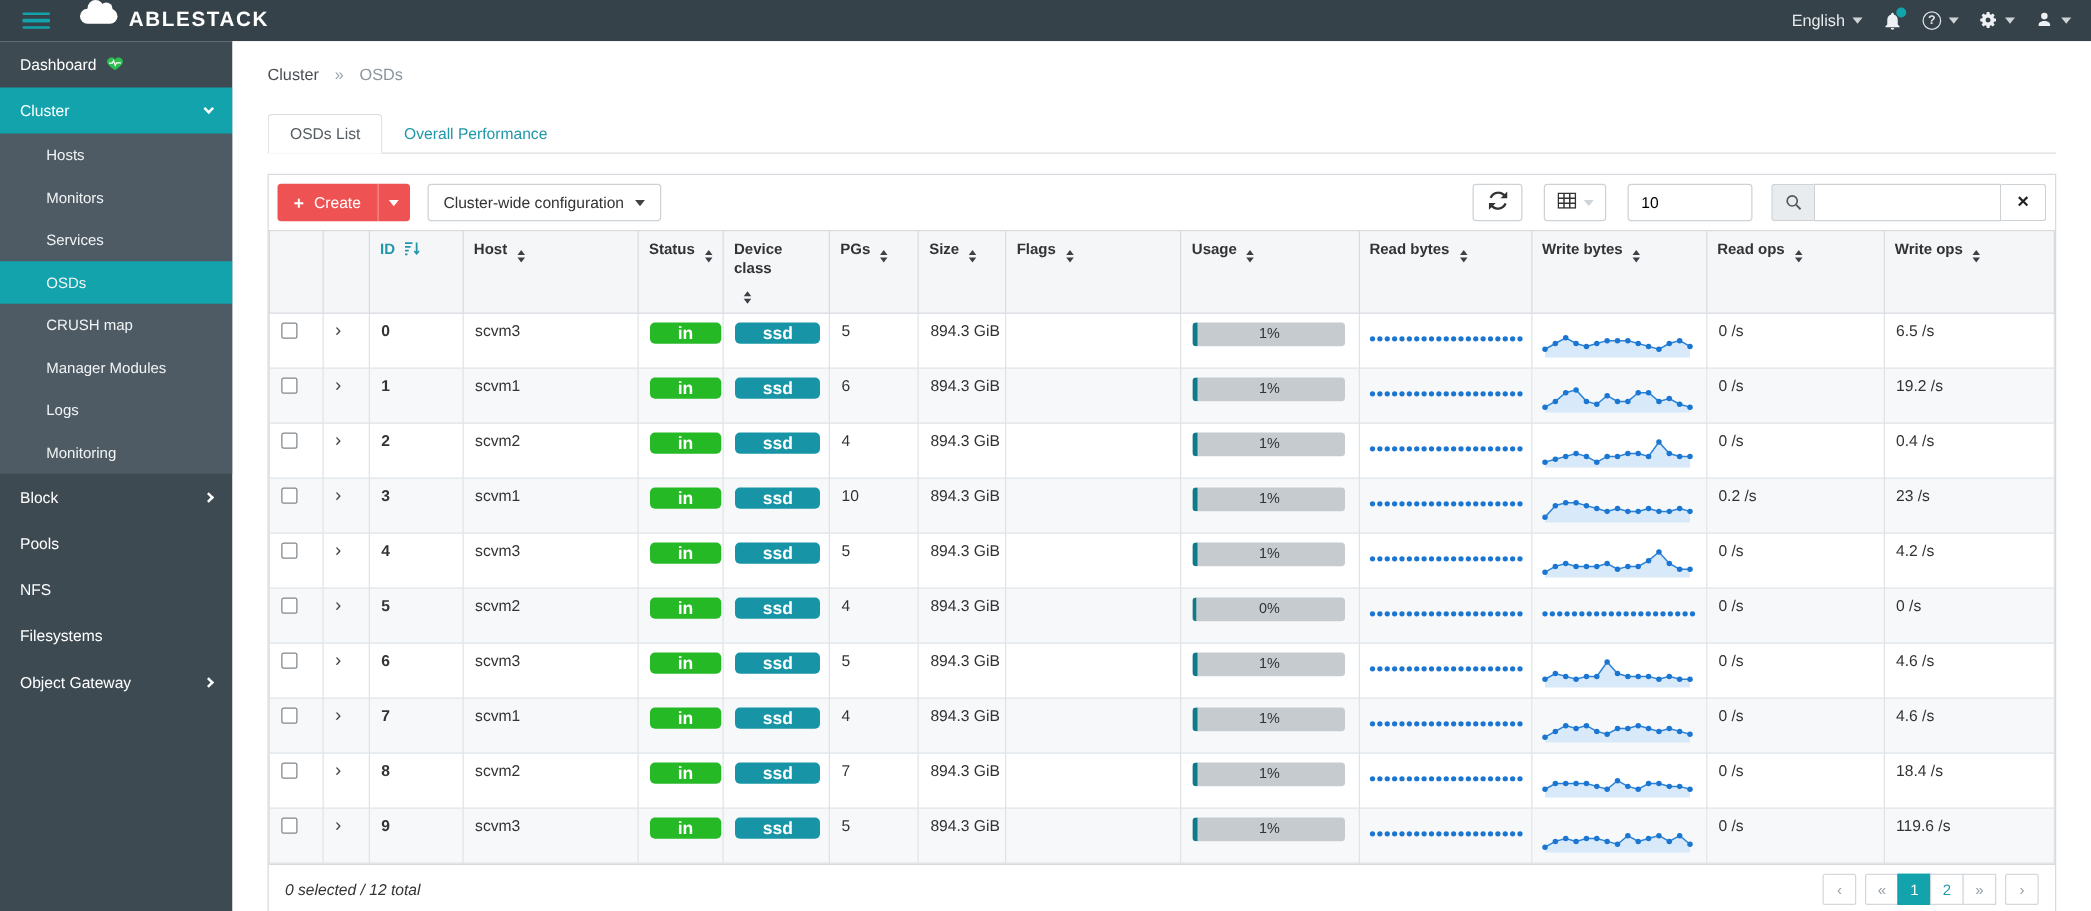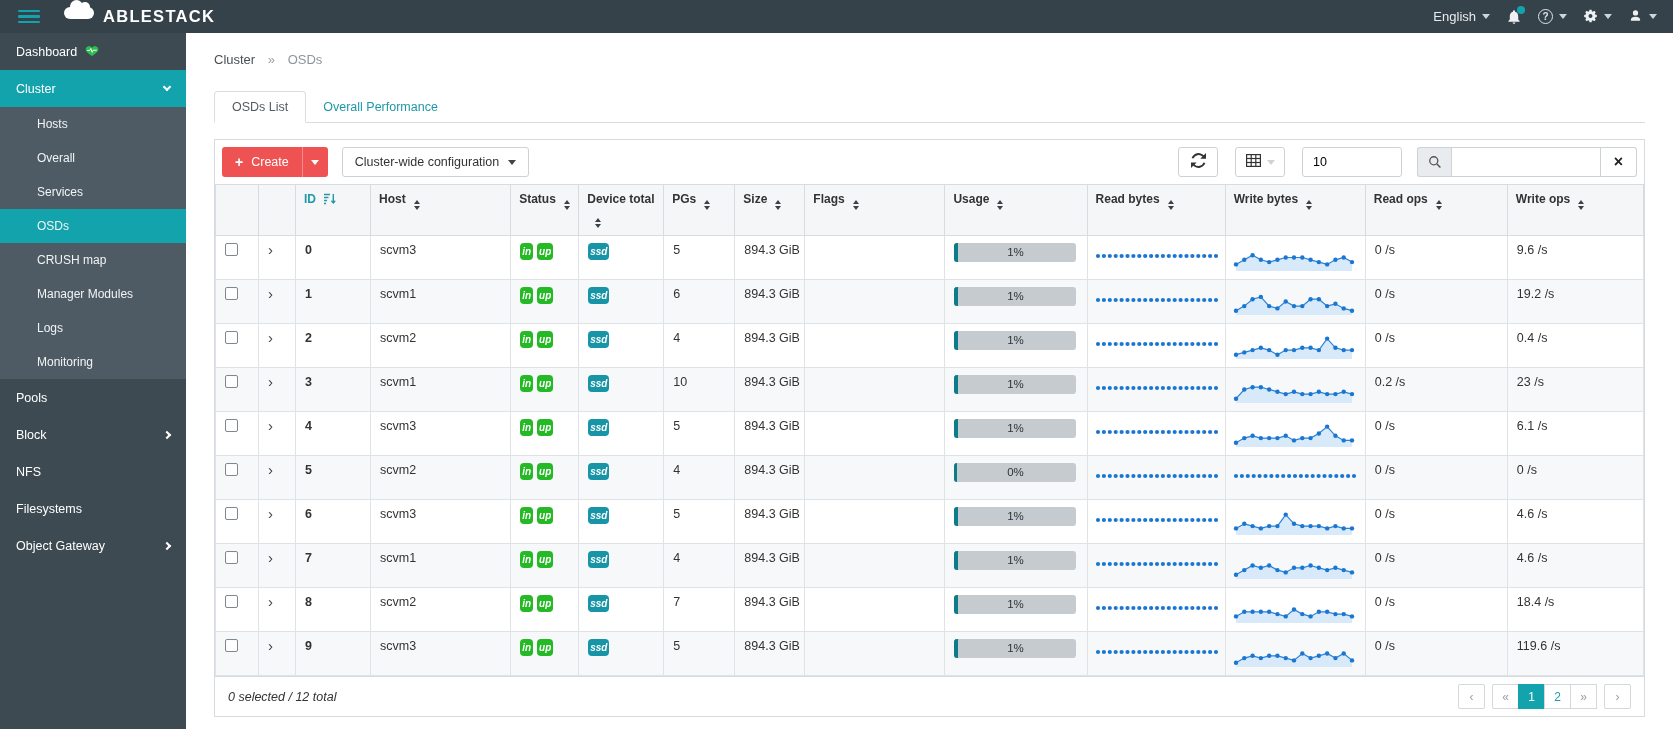--- a/index.html
+++ b/index.html
@@ -90,22 +90,22 @@
   td { border:1px solid #e0e3e6; padding:7px 9px; vertical-align:top; height:41px; overflow:hidden; white-space:nowrap; }
   tr.stripe td { background:#f7f8fa; }
   td.c-id { font-weight:bold; }
   td.c-spark { padding:4px 6px; }
   .sort-carets { display:inline-flex; flex-direction:column; margin-left:8px; vertical-align:-1px; }
   .tri { display:block; width:0; height:0; border-left:3.5px solid transparent; border-right:3.5px solid transparent; }
   .tri-up { border-bottom:4px solid #3c4147; margin-bottom:2px; }
   .tri-down { border-top:4px solid #3c4147; }
   .cb { display:inline-block; width:13px; height:13px; border:1px solid #80878d; border-radius:2px; background:#fff; cursor:pointer; }
   .expand-chev { font-size:15px; color:#444; cursor:pointer; line-height:13px; display:inline-block; }
-  .badge { display:inline-block; padding:2px 2px; border-radius:4px; color:#fff; font-weight:bold;
-           font-size:10px; line-height:13px;font-style:italic; }
+  .badge { display:inline-block; padding:2px 22px; border-radius:4px; color:#fff; font-weight:bold;
+           font-size:14px; line-height:13px; }
   .badge + .badge { margin-left:4px; }
   .track { position:relative; width:122px; height:19px; background:#c6cbd0; border-radius:3px; overflow:hidden; }
   .track .fill { position:absolute; left:0; top:0; bottom:0; background:#0c7c8a; }
   .track span { position:absolute; left:0; right:0; text-align:center; font-size:11.5px;
                 line-height:19px; color:#2e3338; }
 
   
   .tfooter { display:flex; align-items:center; justify-content:space-between; height:40px;
              padding:0 13px; border-top:1px solid #d7dade; font-size:12.5px; }
   .sel-info { font-style:italic; color:#333; }
@@ -187,21 +187,21 @@
         <span class="chev down"></span>
       </div>
       <div class="submenu">
         <div class="side-item sub">
           <span class="side-label">
             <span>Hosts</span>
           </span>
         </div>
         <div class="side-item sub">
           <span class="side-label">
-            <span>Overall</span>
+            <span>Monitors</span>
           </span>
         </div>
         <div class="side-item sub">
           <span class="side-label">
             <span>Services</span>
           </span>
         </div>
         <div class="side-item sub active">
           <span class="side-label">
             <span>OSDs</span>
@@ -223,28 +223,28 @@
           </span>
         </div>
         <div class="side-item sub">
           <span class="side-label">
             <span>Monitoring</span>
           </span>
         </div>
       </div>
       <div class="side-item">
         <span class="side-label">
-          <span>Pools</span>
+          <span>Block</span>
         </span>
+        <span class="chev right"></span>
       </div>
       <div class="side-item">
         <span class="side-label">
-          <span>Block</span>
+          <span>Pools</span>
         </span>
-        <span class="chev right"></span>
       </div>
       <div class="side-item">
         <span class="side-label">
           <span>NFS</span>
         </span>
       </div>
       <div class="side-item">
         <span class="side-label">
           <span>Filesystems</span>
         </span>
@@ -350,21 +350,21 @@
                   </svg></span></th>
               <th><span>Host</span><span class="sort-carets">
                   <i class="tri tri-up"></i>
                   <i class="tri tri-down"></i>
                 </span></th>
               <th><span>Status</span><span class="sort-carets">
                   <i class="tri tri-up"></i>
                   <i class="tri tri-down"></i>
                 </span></th>
               <th>
-                <div>Device total</div>
+                <div>Device class</div>
                 <div style="margin-top: 3px;"><span class="sort-carets">
                     <i class="tri tri-up"></i>
                     <i class="tri tri-down"></i>
                   </span></div>
               </th>
               <th><span>PGs</span><span class="sort-carets">
                   <i class="tri tri-up"></i>
                   <i class="tri tri-down"></i>
                 </span></th>
               <th><span>Size</span><span class="sort-carets">
@@ -450,21 +450,21 @@
                   <circle cx="62.00000000000001" cy="17.5" r="2.2" fill="#1b76d2"></circle>
                   <circle cx="70.28571428571429" cy="17.5" r="2.2" fill="#1b76d2"></circle>
                   <circle cx="78.57142857142858" cy="19.799999999999997" r="2.2" fill="#1b76d2"></circle>
                   <circle cx="86.85714285714286" cy="22.1" r="2.2" fill="#1b76d2"></circle>
                   <circle cx="95.14285714285715" cy="24.4" r="2.2" fill="#1b76d2"></circle>
                   <circle cx="103.42857142857144" cy="19.799999999999997" r="2.2" fill="#1b76d2"></circle>
                   <circle cx="111.71428571428572" cy="17.5" r="2.2" fill="#1b76d2"></circle>
                   <circle cx="120.00000000000001" cy="22.1" r="2.2" fill="#1b76d2"></circle>
                 </svg></td>
               <td>0 /s</td>
-              <td>9.6 /s</td>
+              <td>6.5 /s</td>
             </tr>
             <tr class="stripe">
               <td><span class="cb"></span></td>
               <td><span class="expand-chev">›</span></td>
               <td class="c-id">1</td>
               <td>scvm1</td>
               <td><span class="badge" style="background: rgb(37, 185, 37);">in</span><span class="badge" style="background: rgb(37, 185, 37);">up</span></td>
               <td><span class="badge" style="background: rgb(23, 149, 166);">ssd</span></td>
               <td>6</td>
               <td>894.3 GiB</td>
@@ -694,21 +694,21 @@
                   <circle cx="62.00000000000001" cy="24.4" r="2.2" fill="#1b76d2"></circle>
                   <circle cx="70.28571428571429" cy="22.1" r="2.2" fill="#1b76d2"></circle>
                   <circle cx="78.57142857142858" cy="22.1" r="2.2" fill="#1b76d2"></circle>
                   <circle cx="86.85714285714286" cy="17.5" r="2.2" fill="#1b76d2"></circle>
                   <circle cx="95.14285714285715" cy="10.599999999999998" r="2.2" fill="#1b76d2"></circle>
                   <circle cx="103.42857142857144" cy="19.799999999999997" r="2.2" fill="#1b76d2"></circle>
                   <circle cx="111.71428571428572" cy="24.4" r="2.2" fill="#1b76d2"></circle>
                   <circle cx="120.00000000000001" cy="24.4" r="2.2" fill="#1b76d2"></circle>
                 </svg></td>
               <td>0 /s</td>
-              <td>6.1 /s</td>
+              <td>4.2 /s</td>
             </tr>
             <tr class="stripe">
               <td><span class="cb"></span></td>
               <td><span class="expand-chev">›</span></td>
               <td class="c-id">5</td>
               <td>scvm2</td>
               <td><span class="badge" style="background: rgb(37, 185, 37);">in</span><span class="badge" style="background: rgb(37, 185, 37);">up</span></td>
               <td><span class="badge" style="background: rgb(23, 149, 166);">ssd</span></td>
               <td>4</td>
               <td>894.3 GiB</td>

